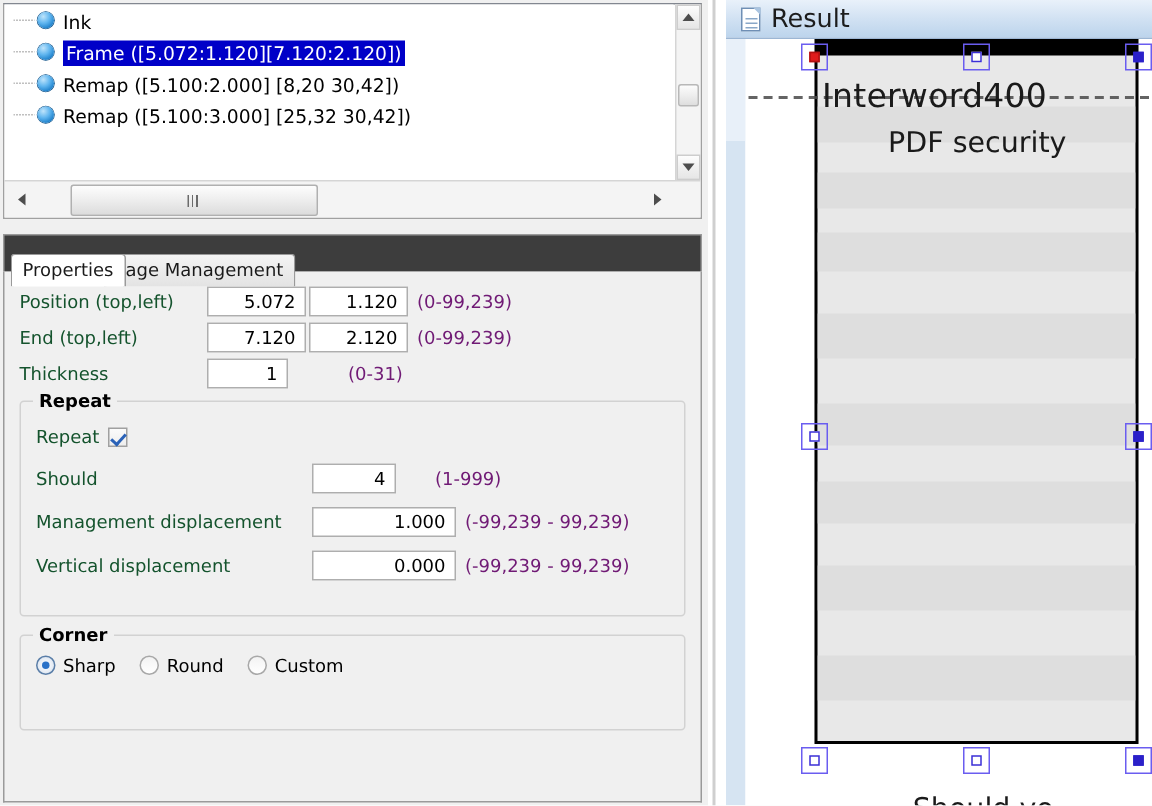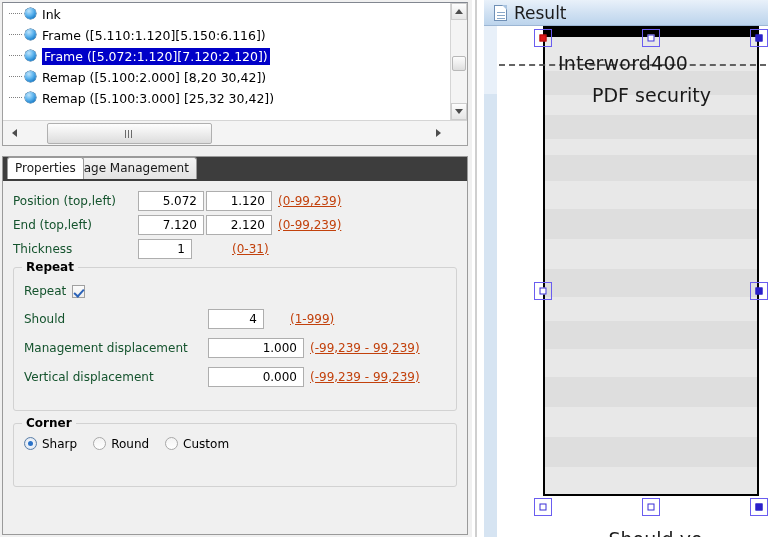--- a/index.html
+++ b/index.html
@@ -186,21 +186,21 @@
     position: absolute;
     left: 2px; top: 156px;
     width: 466px;
     height: 26px;
     background: #3d3d3d;
     border: 1px solid #9a9a9a;
     box-sizing: border-box;
   }
   .tab {
     position: absolute;
-    top: 0;
+    top: 12px;
     height: 22px;
     line-height: 20px;
     padding: 0 7px;
     font-size: 12px;
     color: #1a1a1a;
     box-sizing: border-box;
     border: 1px solid #9a9a9a;
     border-bottom: none;
     border-radius: 3px 3px 0 0;
   }
@@ -245,22 +245,21 @@
     height: 20px;
     line-height: 18px;
     text-align: right;
     padding-right: 6px;
     font-size: 12px;
     font-family: "DejaVu Sans", "Liberation Sans", sans-serif;
     color: #000;
   }
   .hint {
     font-size: 12px;
-    color: #c2410c;
-    text-decoration: underline;
+    color: #701a75;
   }
 
   
   .groupbox {
     position: relative;
     margin-top: 6px;
     border: 1px solid #d2d2d2;
     border-radius: 3px;
     background: transparent;
     padding: 10px 10px 8px 10px;
@@ -442,21 +441,21 @@
   .doc-text {
     position: absolute;
     left: 0; right: 0;
     text-align: center;
     font-family: "DejaVu Sans", "Liberation Sans", sans-serif;
     color: #1a1a1a;
     white-space: nowrap;
   }
   #txt-interword {
     top: 26px;
-    font-size: 19px;
+    font-size: 22px;
     letter-spacing: .2px;
     left: 25px; right: 44px;
   }
   #txt-pdfsec {
     top: 58px;
     font-size: 19px;
     left: 46px; right: 8px;
   }
   #txt-should {
     top: 502px;
@@ -490,23 +489,20 @@
 
   <div id="left-panel">
 
     <div id="tree-panel">
       <div id="tree-list">
 
         <div class="tree-row">
           <span class="tree-dots"></span><span class="ball"></span><span class="tree-label">Ink</span>
         </div>
 
-        <div class="tree-row">
-          <span class="tree-dots"></span><span class="ball"></span><span class="tree-label">Frame ([5.110:1.120][5.150:6.116])</span>
-        </div>
 
         <div class="tree-row selected">
           <span class="tree-dots"></span><span class="ball"></span><span class="tree-label">Frame ([5.072:1.120][7.120:2.120])</span>
         </div>
 
         <div class="tree-row">
           <span class="tree-dots"></span><span class="ball"></span><span class="tree-label">Remap ([5.100:2.000] [8,20 30,42])</span>
         </div>
 
         <div class="tree-row">

